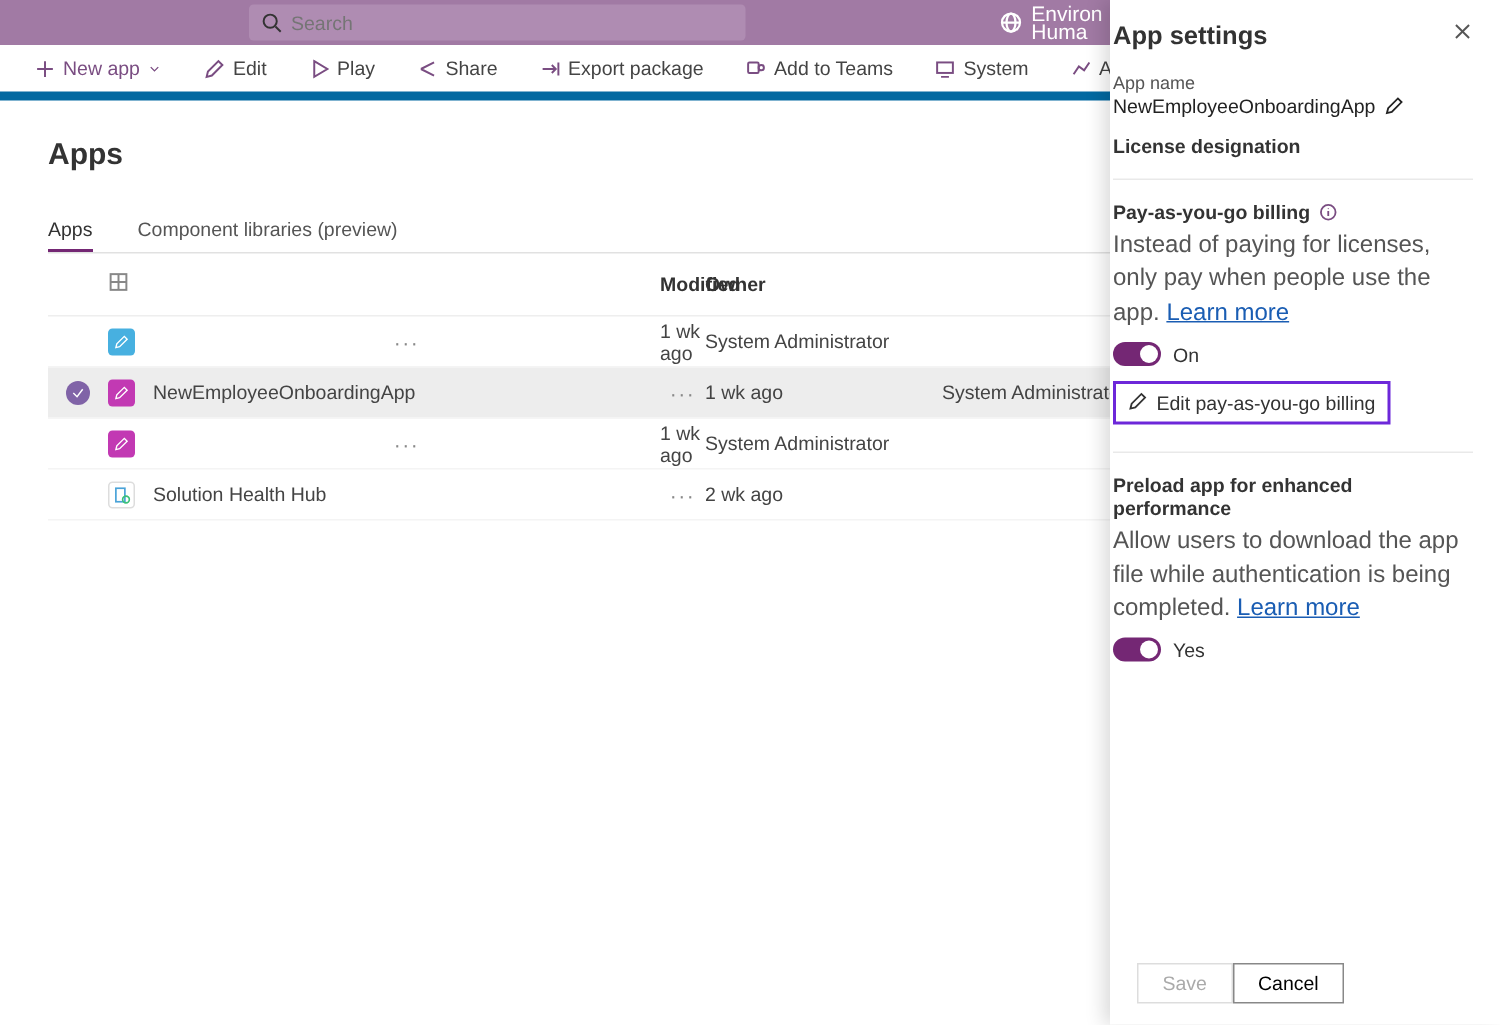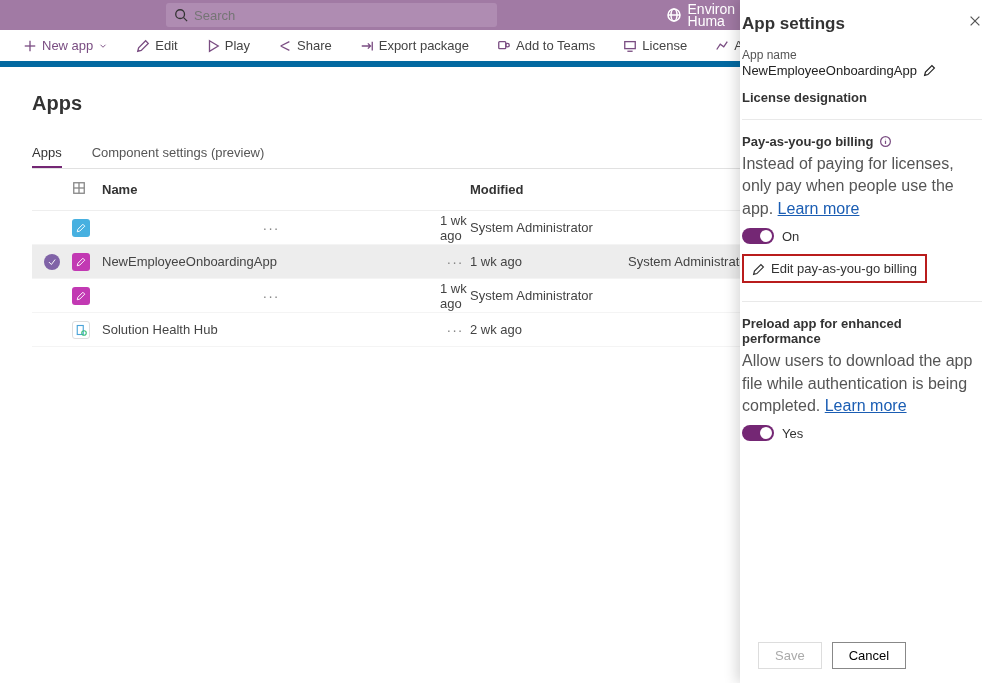--- a/index.html
+++ b/index.html
@@ -79,26 +79,26 @@
     .help-text a { color:#1a5db3; text-decoration: underline; cursor:pointer;}
     .toggle-row { display:flex; align-items:center; gap:8px; margin-top:8px;}
     .toggle {
       width:32px; height:16px; background:#742774; border-radius:10px; position:relative; cursor:pointer;
     }
     .toggle .knob {
       width:12px; height:12px; background:#fff; border-radius:50%; position:absolute; top:2px; right:2px;
     }
     .toggle-label { font-size:13px; }
     .highlight-box {
-      border:2px solid #b91c1c; padding:5px 8px; margin-top:10px;
-      display:flex; align-items:flex-end; gap:6px; font-size:13px; cursor:pointer; width:fit-content;
+      border:2px solid #6d28d9; padding:5px 8px; margin-top:10px;
+      display:flex; align-items:flex-start; gap:6px; font-size:13px; cursor:pointer; width:fit-content;
     }
     .highlight-box svg { width:13px; height:13px; }
     .panel-footer {
-      position:absolute; bottom:14px; left:18px; right:18px; display:flex; gap:10px;
+      position:absolute; bottom:14px; left:18px; right:18px; display:flex; 
     }
     .btn {
       padding:5px 16px; font-size:13px; border:1px solid #888; background:#fff; cursor:pointer;
     }
     .btn.disabled { color:#aaa; border-color:#ddd; cursor:default; }
 
     svg { stroke: currentColor; fill: none; stroke-width:1.5; }
     .icon-fill { fill: currentColor; stroke:none; }
   </style>
 </head>
@@ -165,57 +165,57 @@
         <rect x="2" y="3" width="8" height="8" rx="1"></rect>
         <circle cx="12" cy="7" r="2"></circle>
       </svg>
     <span>Add to Teams</span>
   </div>
   <div class="cmd-item">
     <svg viewBox="0 0 16 16" style="color:#7a4d82">
         <rect x="2" y="3" width="12" height="8"></rect>
         <line x1="5" y1="14" x2="11" y2="14"></line>
       </svg>
-    <span>License</span>
+    <span>System</span>
   </div>
   <div class="cmd-item">
     <svg viewBox="0 0 16 16" style="color:#7a4d82">
         <polyline points="2,12 6,6 10,9 14,3"></polyline>
       </svg>
     <span>Analytics (preview)</span>
   </div>
   <div class="cmd-item">
     <svg viewBox="0 0 16 16" style="color:#7a4d82">
         <circle cx="8" cy="8" r="2"></circle>
         <path d="M8 1v3M8 12v3M1 8h3M12 8h3M3 3l2 2M11 11l2 2M13 3l-2 2M5 11l-2 2"></path>
       </svg>
     <span>Settings</span>
   </div>
 </div>
 
 <div class="main">
   <div class="page-title">Apps</div>
   <div class="tabs">
     <div class="tab active">Apps</div>
-    <div class="tab">Component settings (preview)</div>
+    <div class="tab">Component libraries (preview)</div>
   </div>
 
   <div class="table">
     <div class="table-head">
       <div></div>
       <div>
         <svg viewBox="0 0 16 16" style="color:#888;width:14px">
             <rect x="2" y="2" width="12" height="12"></rect>
             <line x1="8" y1="2" x2="8" y2="14"></line>
             <line x1="2" y1="8" x2="14" y2="8"></line>
           </svg>
       </div>
-      <div>Name</div>
       <div></div>
       <div>Modified</div>
+      <div>Owner</div>
     </div>
     <div id="rows">
         <div class="table-row">
           <div class="checkcol"></div>
           <div>
             <div class="app-icon purple">
               <svg viewBox="0 0 16 16" style="width:10px;color:#fff">
                 <path d="M2 14l1-4 8-8 3 3-8 8-4 1z"></path>
               </svg>
             </div>

